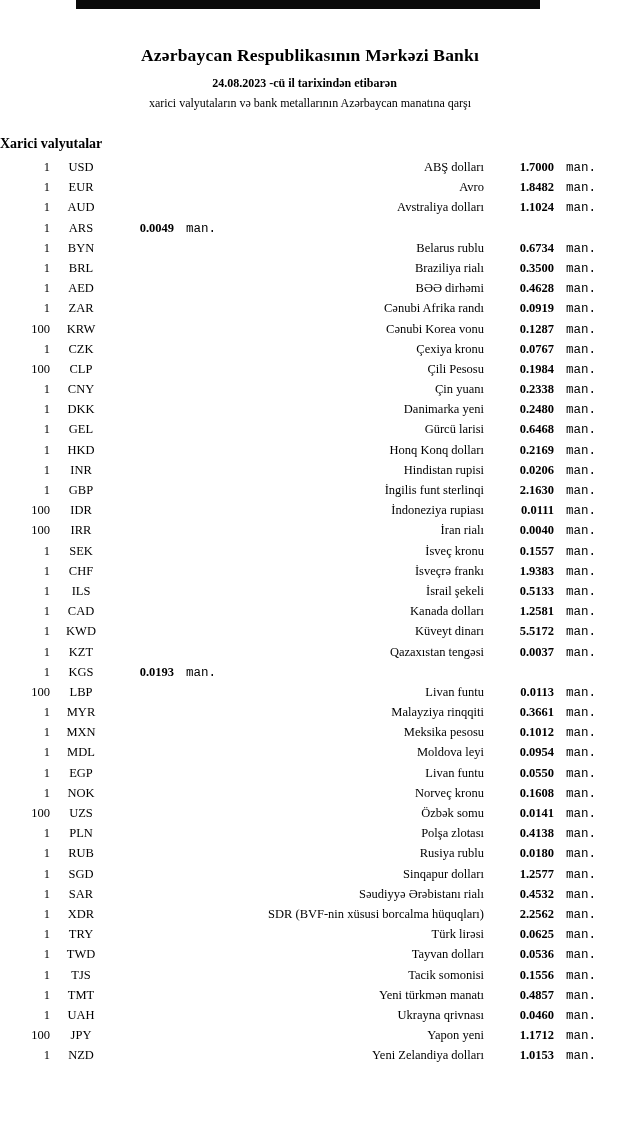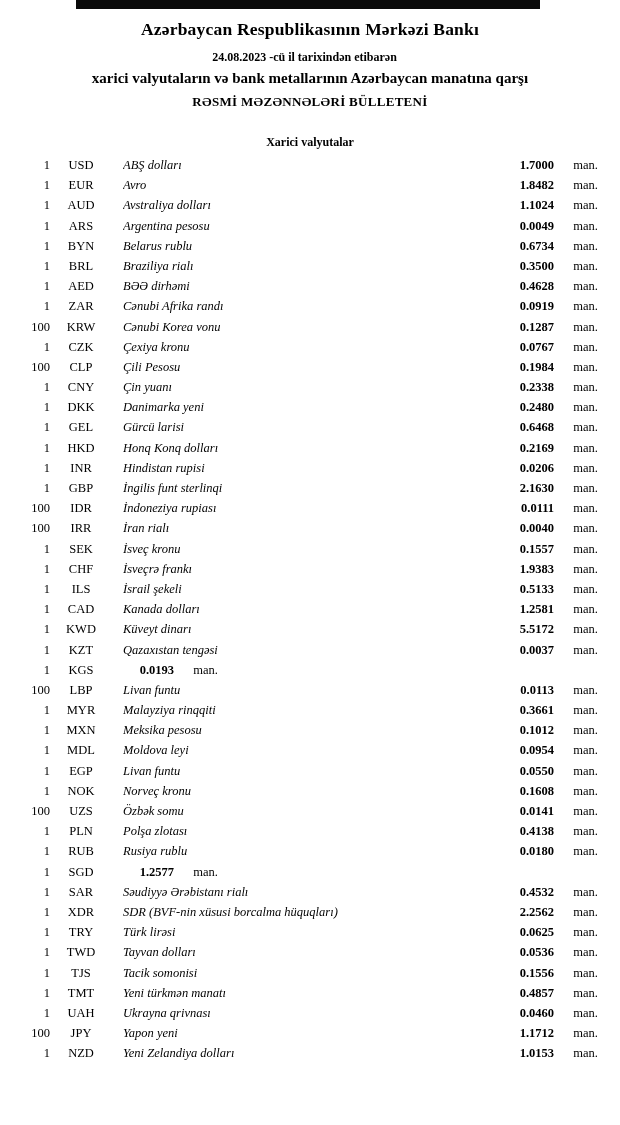--- a/index.html
+++ b/index.html
@@ -20,47 +20,46 @@
   .top-bar {
     position: absolute;
     top: 0;
     left: 76px;
     width: 464px;
     height: 9px;
     background: #0a0a0a;
   }
   .header {
     text-align: center;
-    padding-top: 19px;
+    padding-top: 45px;
   }
   .title {
     font-size: 17.5px;
     font-weight: bold;
     margin: 0 0 10px 0;
     letter-spacing: 0.2px;
   }
   .sub1 {
     font-size: 12px;
     font-weight: bold;
     margin: 0 11px 5px 0;
   }
   .sub2 {
-    font-size: 15px;
-    font-weight: bold;
+    font-size: 12px;
+    font-weight: normal;
     margin: 0 0 7px 0;
   }
   .sub3 {
     font-size: 13px;
     font-weight: bold;
     margin: 0;
     letter-spacing: 0.3px;
   }
   .section-title {
-    text-align: center;
-    font-size: 12px;
+    font-size: 14px;
     font-weight: bold;
     margin: 25px 0 5px 0;
   }
   .table {
     width: 620px;
   }
   .row {
     display: flex;
     align-items: baseline;
     height: 20.2px;
@@ -74,50 +73,49 @@
   }
   .code {
     width: 46px;
     margin-left: 8px;
     text-align: center;
     flex: 0 0 auto;
   }
   .name {
     flex: 1 1 auto;
     margin-left: 19px;
-    text-align: left;
+    text-align: right;
     white-space: nowrap;
     overflow: hidden;
-    font-style: italic;
   }
   .rate {
     width: 70px;
     text-align: right;
     font-weight: bold;
     flex: 0 0 auto;
   }
   .unit {
     width: 34px;
     margin-left: 10px;
     margin-right: 22px;
-    text-align: right;
+    text-align: center;
     flex: 0 0 auto;
+    font-family: Liberation Mono, monospace;
   }
 </style>
 </head>
 <body>
 
 <div class="page">
   <div class="top-bar"></div>
 
   <div class="header">
     <div class="title">Azərbaycan Respublikasının Mərkəzi Bankı</div>
     <div class="sub1">24.08.2023 -cü il tarixindən etibarən</div>
     <div class="sub2">xarici valyutaların və bank metallarının Azərbaycan manatına qarşı</div>
-    <div class="sub3">RƏSMİ MƏZƏNNƏLƏRİ BÜLLETENİ</div>
   </div>
 
   <div class="section-title">Xarici valyutalar</div>
 
   <div class="table">
       <div class="row">
         <span class="qty">1</span>
         <span class="code">USD</span>
         <span class="name">ABŞ dolları</span>
         <span class="rate">1.7000</span>
@@ -133,21 +131,20 @@
       <div class="row">
         <span class="qty">1</span>
         <span class="code">AUD</span>
         <span class="name">Avstraliya dolları</span>
         <span class="rate">1.1024</span>
         <span class="unit">man.</span>
       </div>
       <div class="row">
         <span class="qty">1</span>
         <span class="code">ARS</span>
-        <span class="name">Argentina pesosu</span>
         <span class="rate">0.0049</span>
         <span class="unit">man.</span>
       </div>
       <div class="row">
         <span class="qty">1</span>
         <span class="code">BYN</span>
         <span class="name">Belarus rublu</span>
         <span class="rate">0.6734</span>
         <span class="unit">man.</span>
       </div>
@@ -356,20 +353,21 @@
       <div class="row">
         <span class="qty">1</span>
         <span class="code">RUB</span>
         <span class="name">Rusiya rublu</span>
         <span class="rate">0.0180</span>
         <span class="unit">man.</span>
       </div>
       <div class="row">
         <span class="qty">1</span>
         <span class="code">SGD</span>
+        <span class="name">Sinqapur dolları</span>
         <span class="rate">1.2577</span>
         <span class="unit">man.</span>
       </div>
       <div class="row">
         <span class="qty">1</span>
         <span class="code">SAR</span>
         <span class="name">Səudiyyə Ərəbistanı rialı</span>
         <span class="rate">0.4532</span>
         <span class="unit">man.</span>
       </div>

